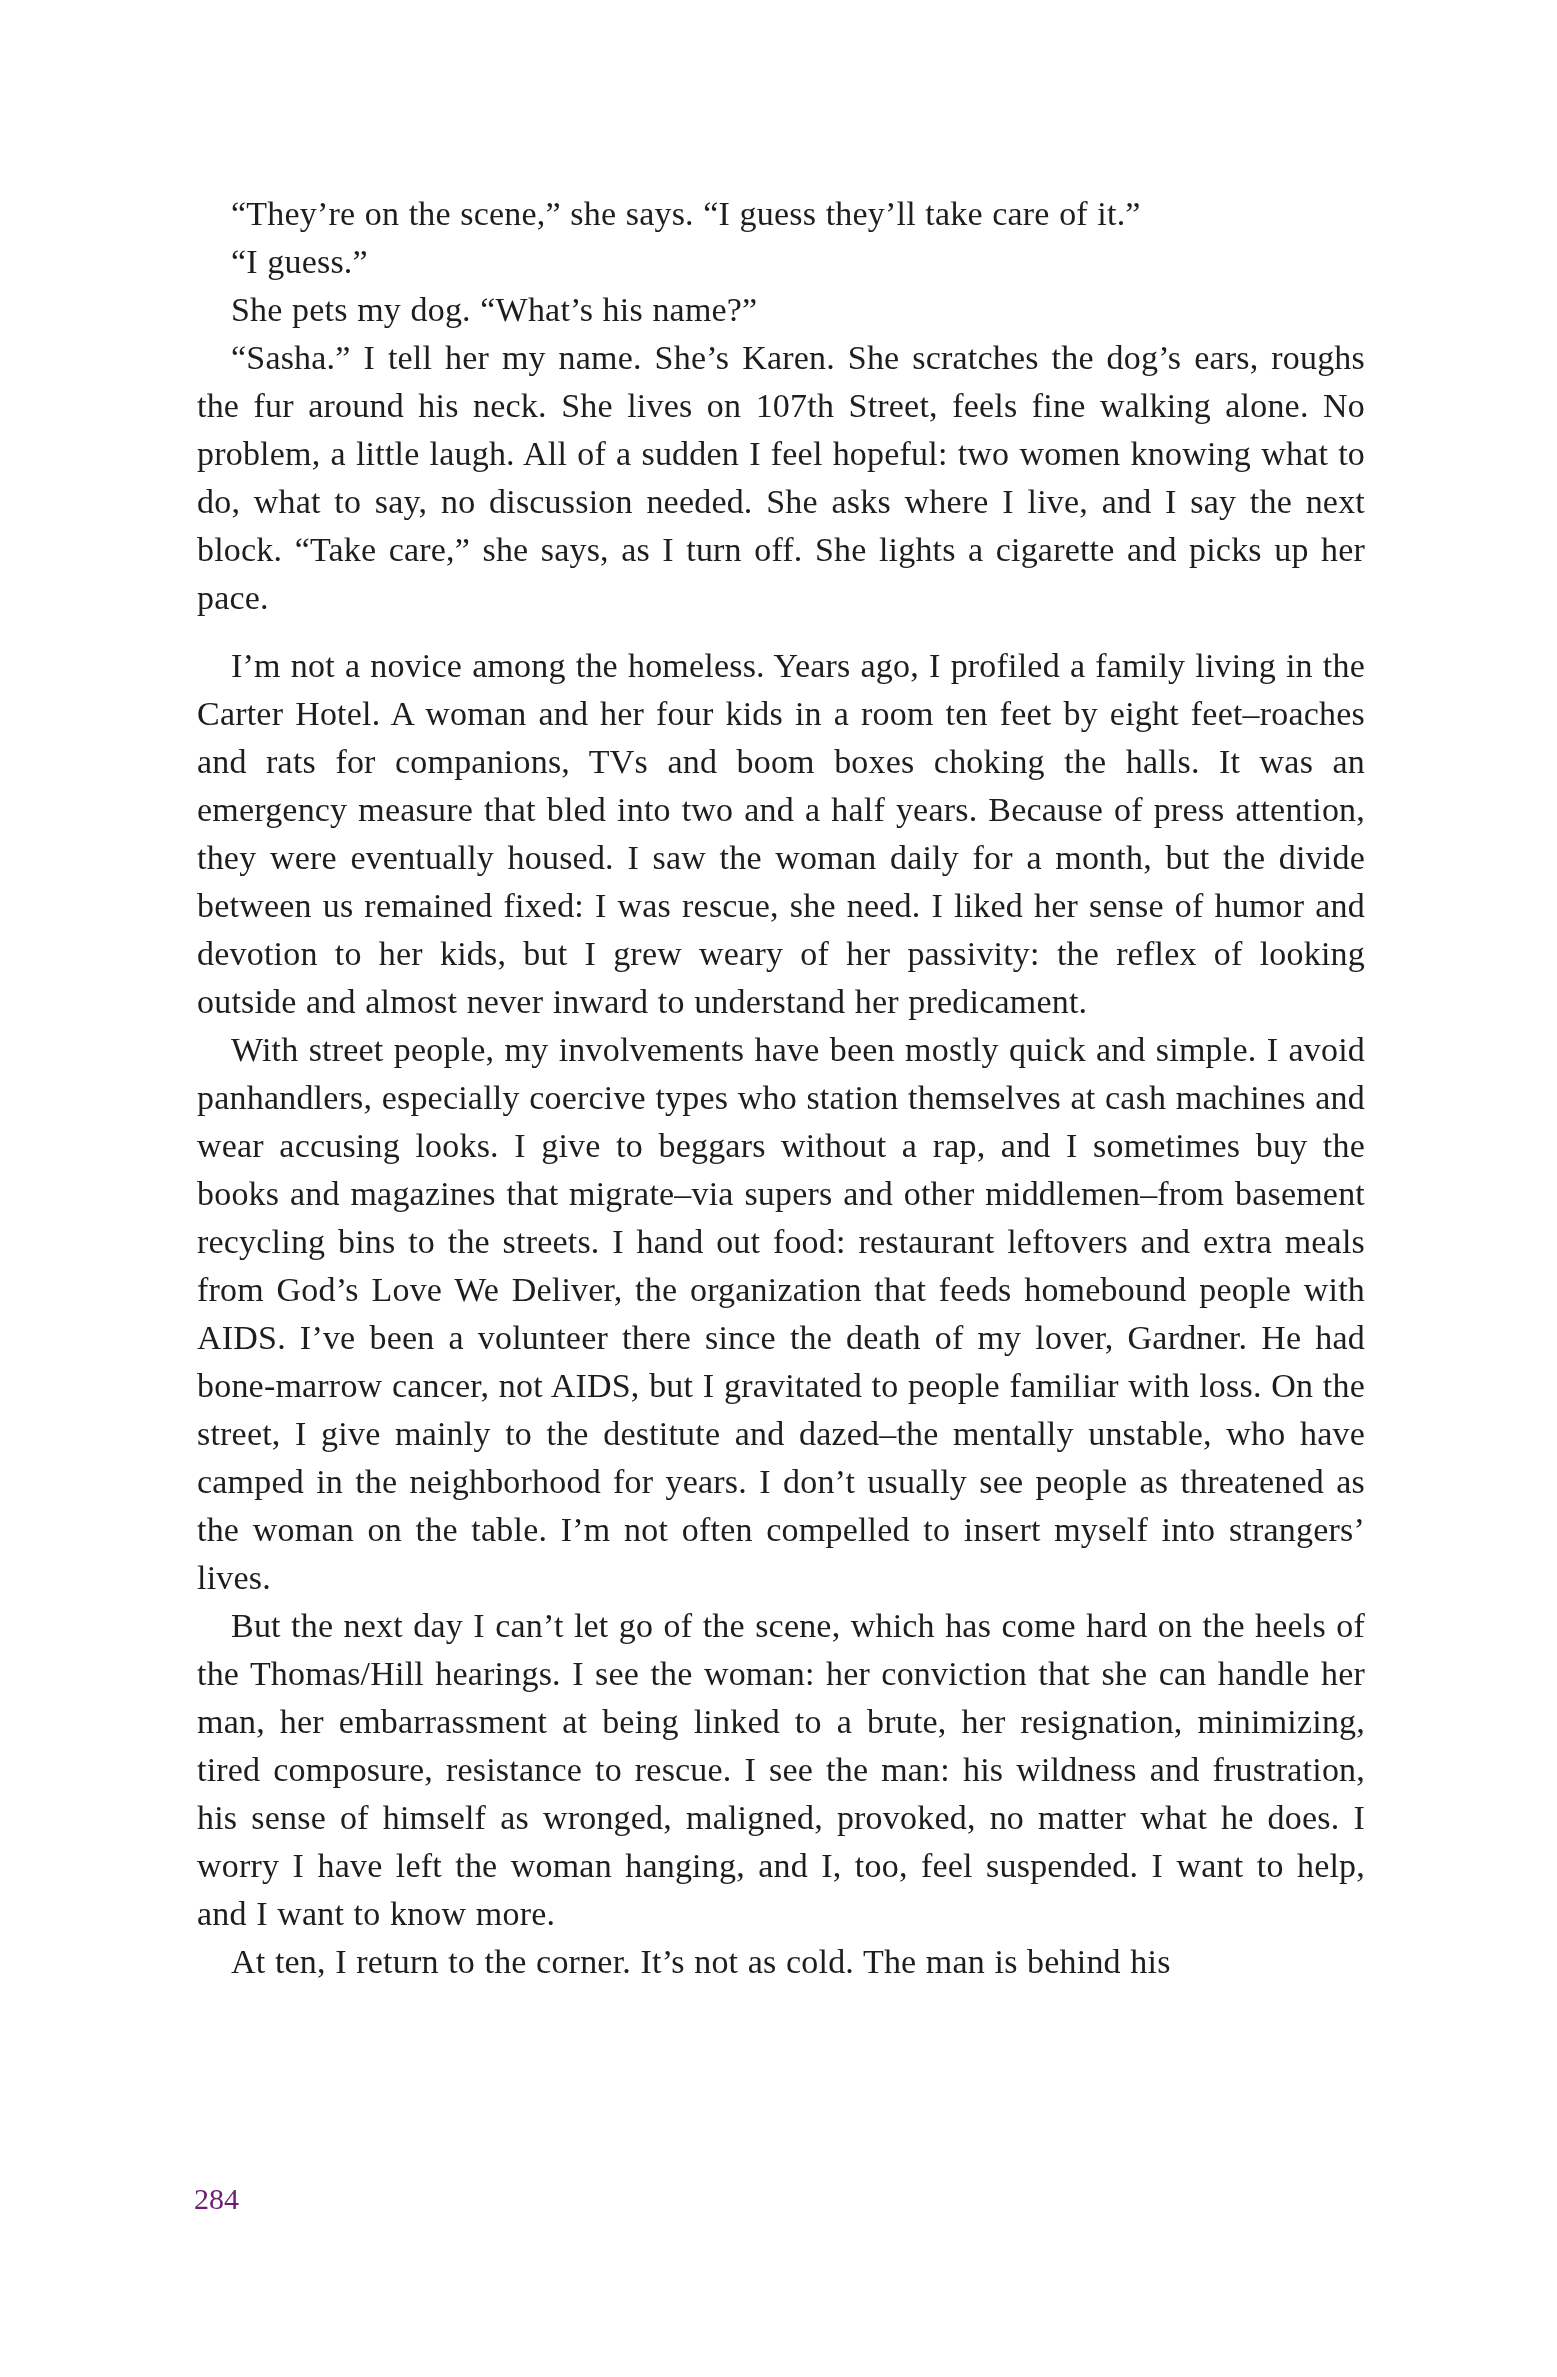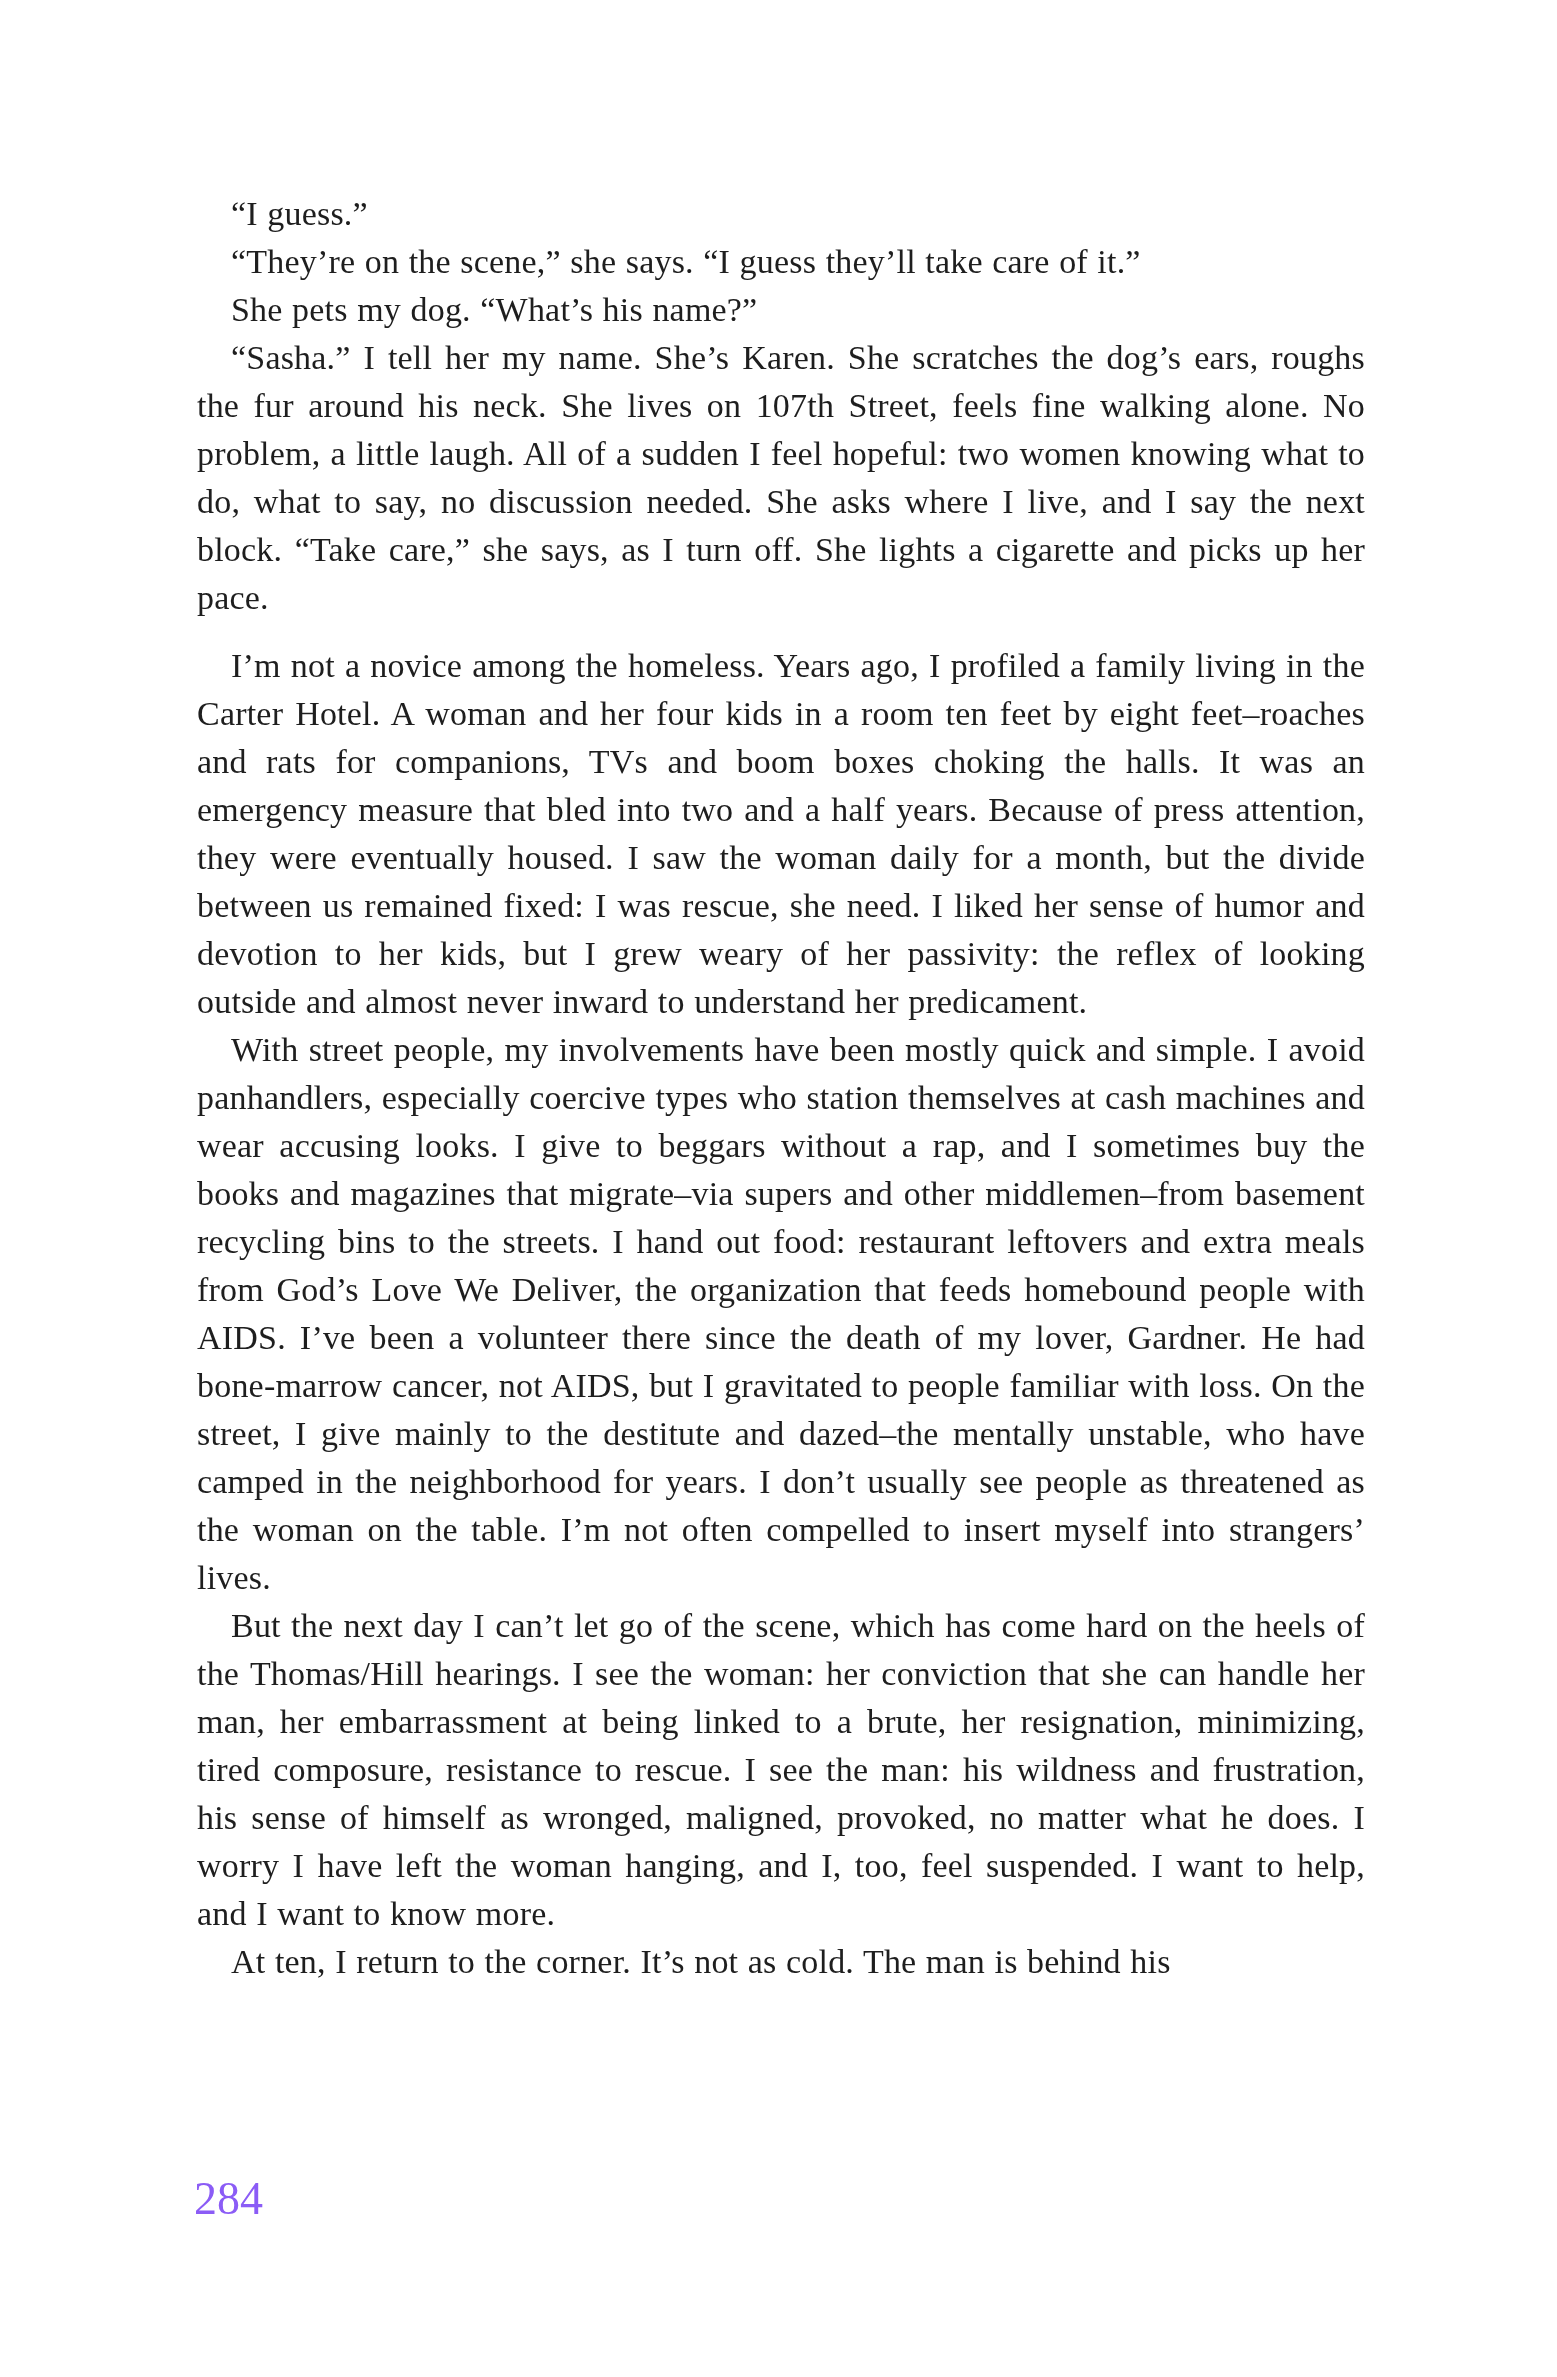--- a/index.html
+++ b/index.html
@@ -38,34 +38,34 @@
   .text-block p.indent {
     text-indent: 34px;
   }
   .text-block p.section-gap {
     margin-top: 20px;
   }
   .page-number {
     position: absolute;
     left: 194px;
     top: 2178px;
-    font-size: 46px;
+    font-size: 30px;
     line-height: 42px;
-    color: #8b5cf6;
+    color: #701a75;
   }
 </style>
 </head>
 <body>
 
 <div class="scan-page">
 
   <div class="text-block">
 
-  <p class="indent">“I guess.”</p>
-      <p class="indent">“They’re on the scene,” she says. “I guess they’ll take care of it.”</p>
+  <p class="indent">“They’re on the scene,” she says. “I guess they’ll take care of it.”</p>
+      <p class="indent">“I guess.”</p>
       <p class="indent">She pets my dog. “What’s his name?”</p>
       <p class="indent">“Sasha.” I tell her my name. She’s Karen. She scratches the dog’s ears, roughs the fur around his neck. She lives on 107th Street, feels fine walking alone. No problem, a little laugh. All of a sudden I feel hopeful: two women knowing what to do, what to say, no discussion needed. She asks where I live, and I say the next block. “Take care,” she says, as I turn off. She lights a cigarette and picks up her pace.</p>
       <p class="indent section-gap">I’m not a novice among the homeless. Years ago, I profiled a family living in the Carter Hotel. A woman and her four kids in a room ten feet by eight feet–roaches and rats for companions, TVs and boom boxes choking the halls. It was an emergency measure that bled into two and a half years. Because of press attention, they were eventually housed. I saw the woman daily for a month, but the divide between us remained fixed: I was rescue, she need. I liked her sense of humor and devotion to her kids, but I grew weary of her passivity: the reflex of looking outside and almost never inward to understand her predicament.</p>
       <p class="indent">With street people, my involvements have been mostly quick and simple. I avoid panhandlers, especially coercive types who station themselves at cash machines and wear accusing looks. I give to beggars without a rap, and I sometimes buy the books and magazines that migrate–via supers and other middlemen–from basement recycling bins to the streets. I hand out food: restaurant leftovers and extra meals from God’s Love We Deliver, the organization that feeds homebound people with AIDS. I’ve been a volunteer there since the death of my lover, Gardner. He had bone-marrow cancer, not AIDS, but I gravitated to people familiar with loss. On the street, I give mainly to the destitute and dazed–the mentally unstable, who have camped in the neighborhood for years. I don’t usually see people as threatened as the woman on the table. I’m not often compelled to insert myself into strangers’ lives.</p>
       <p class="indent">But the next day I can’t let go of the scene, which has come hard on the heels of the Thomas/Hill hearings. I see the woman: her conviction that she can handle her man, her embarrassment at being linked to a brute, her resignation, minimizing, tired composure, resistance to rescue. I see the man: his wildness and frustration, his sense of himself as wronged, maligned, provoked, no matter what he does. I worry I have left the woman hanging, and I, too, feel suspended. I want to help, and I want to know more.</p>
       <p class="indent">At ten, I return to the corner. It’s not as cold. The man is behind his</p>
     </div>
 
   <div class="page-number">284</div>
 

